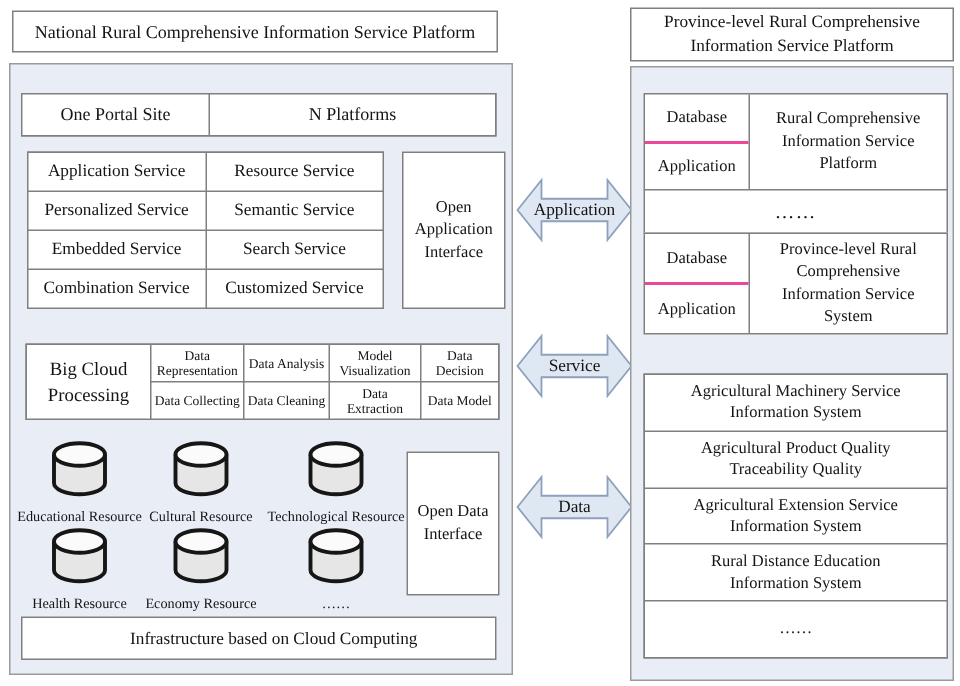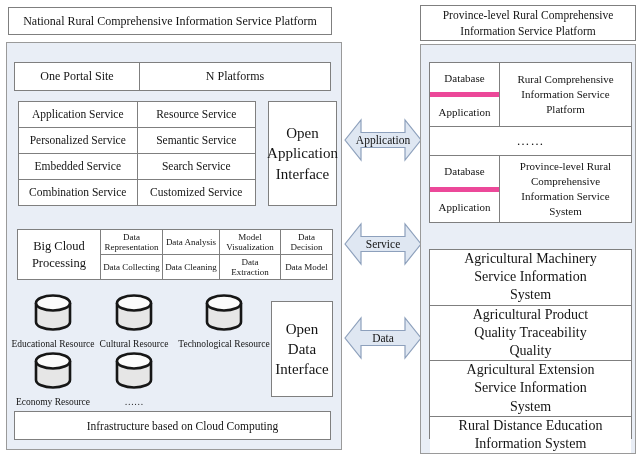--- a/index.html
+++ b/index.html
@@ -19,37 +19,37 @@
   .gridx { display:grid; gap:1px; background:#7f7f7f; border:1px solid #7f7f7f; position:absolute; }
   .gridx > div { background:#fff; display:flex; align-items:center; justify-content:center; text-align:center; line-height:1.15; }
   .title-box { font-size:12px; }
   .portal { grid-template-columns:124px 1fr; }
   .portal > div { height:27px; font-size:12px; }
   .svc { grid-template-columns:1fr 1fr; }
   .svc > div { height:25px; font-size:11.5px; }
   .bigdata { grid-template-columns:82px 61px 56px 60px 1fr; }
   .bigdata > div { height:24px; font-size:9px; padding:0 2px; }
   .bigdata .bd-label { grid-row:1 / 3; height:auto; font-size:12.5px; line-height:1.3; }
-  .iface { flex-direction:column; font-size:15px; line-height:1.35; padding:2px; }
+  .iface { flex-direction:column; font-size:11px; line-height:1.35; padding:2px; }
   .res-grid { position:absolute; display:grid; grid-template-columns:80px 82px 98px; row-gap:4px; }
   .res-cell { display:flex; flex-direction:column; align-items:center; justify-content:flex-start; height:54px; }
   .res-lbl { font-size:9.5px; white-space:nowrap; margin-top:3px; }
   .infra { font-size:11.5px;padding-left:20px; }
   .arrow { position:absolute; left:344px; width:78px; height:46px; }
   .arrow svg { position:absolute; left:0; top:0; }
   .arrow .lbl { position:absolute; inset:0; display:flex; align-items:center; justify-content:center; font-size:11.5px; }
   .r-title { font-size:11.5px; line-height:1.4; padding:0 10px; }
   .dbapp { position:absolute; display:flex; background:#fff; border:1px solid #7f7f7f; }
   .dbapp-left { width:70px; border-right:1px solid #7f7f7f; display:flex; flex-direction:column; }
   .dbapp-left > div { flex:1; display:flex; align-items:center; justify-content:center; font-size:11px; }
-  .dbapp-left > div:first-child { border-bottom:5px solid #ec4899; }
+  .dbapp-left > div:first-child { border-bottom:2px solid #ec4899; }
   .dbapp-right { flex:1; display:flex; align-items:center; justify-content:center; text-align:center; font-size:11px; line-height:1.35; padding:2px 8px; }
   .dots-box { font-size:13px; letter-spacing:1px; }
   .sys-list { grid-template-rows:repeat(5,1fr); }
-  .sys-list > div { font-size:14px; line-height:1.3; padding:0 24px; }
+  .sys-list > div { font-size:11px; line-height:1.3; padding:0 24px; }
 </style>
 </head>
 <body>
 
 <div class="abs box title-box" style="left:8px; top:7px; width:324px; height:28px;">National Rural Comprehensive Information Service Platform</div>
 
 <div class="panel" style="left:6px; top:42px; width:336px; height:408px;">
 
   <div class="gridx portal" style="left:7px; top:19px; width:317px;">
     <div>One Portal Site</div>
@@ -95,20 +95,27 @@
             <ellipse cx="21" cy="9" rx="17" ry="7.5" fill="#fbfbfb" stroke="#161616" stroke-width="2.6"></ellipse>
           </svg></span>
       <span class="res-lbl">Cultural Resource</span>
     </div>
     <div class="res-cell">
       <span><svg width="42" height="38" viewBox="0 0 42 38">
             <path d="M4 9 v19 a17 7.5 0 0 0 34 0 v-19" fill="#e6e6e6" stroke="#161616" stroke-width="2.6"></path>
             <ellipse cx="21" cy="9" rx="17" ry="7.5" fill="#fbfbfb" stroke="#161616" stroke-width="2.6"></ellipse>
           </svg></span>
       <span class="res-lbl">Technological Resource</span>
+    </div>
+    <div class="res-cell">
+      <span><svg width="42" height="38" viewBox="0 0 42 38">
+            <path d="M4 9 v19 a17 7.5 0 0 0 34 0 v-19" fill="#e6e6e6" stroke="#161616" stroke-width="2.6"></path>
+            <ellipse cx="21" cy="9" rx="17" ry="7.5" fill="#fbfbfb" stroke="#161616" stroke-width="2.6"></ellipse>
+          </svg></span>
+      <span class="res-lbl">Health Resource</span>
     </div>
     <div class="res-cell">
       <span><svg width="42" height="38" viewBox="0 0 42 38">
             <path d="M4 9 v19 a17 7.5 0 0 0 34 0 v-19" fill="#e6e6e6" stroke="#161616" stroke-width="2.6"></path>
             <ellipse cx="21" cy="9" rx="17" ry="7.5" fill="#fbfbfb" stroke="#161616" stroke-width="2.6"></ellipse>
           </svg></span>
       <span class="res-lbl">Economy Resource</span>
     </div>
     <div class="res-cell">
       <span><svg width="42" height="38" viewBox="0 0 42 38">

